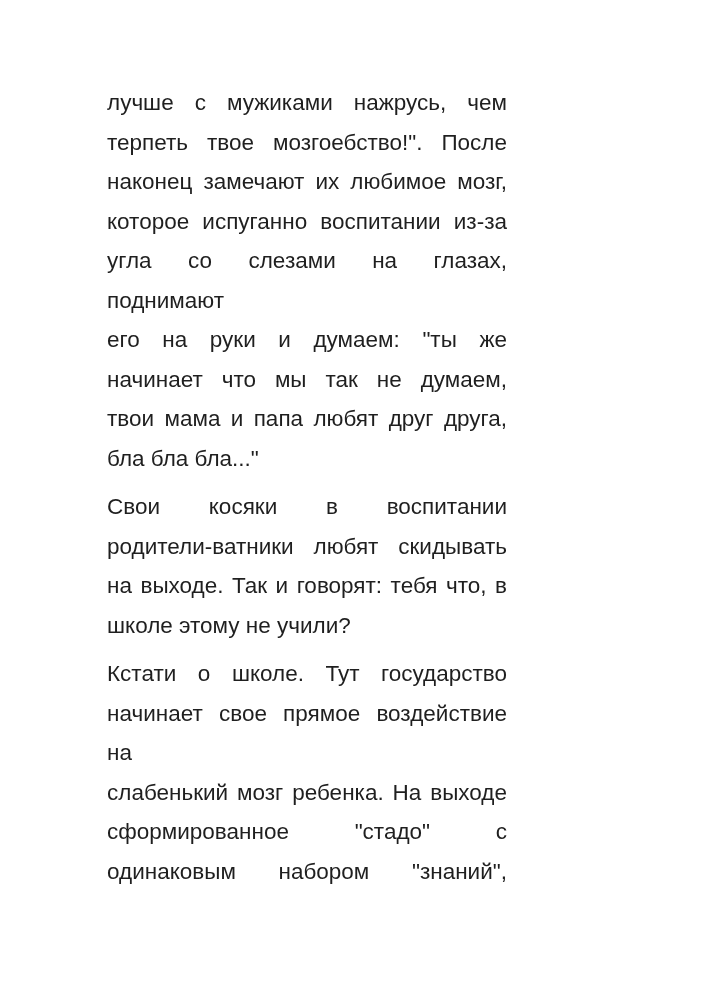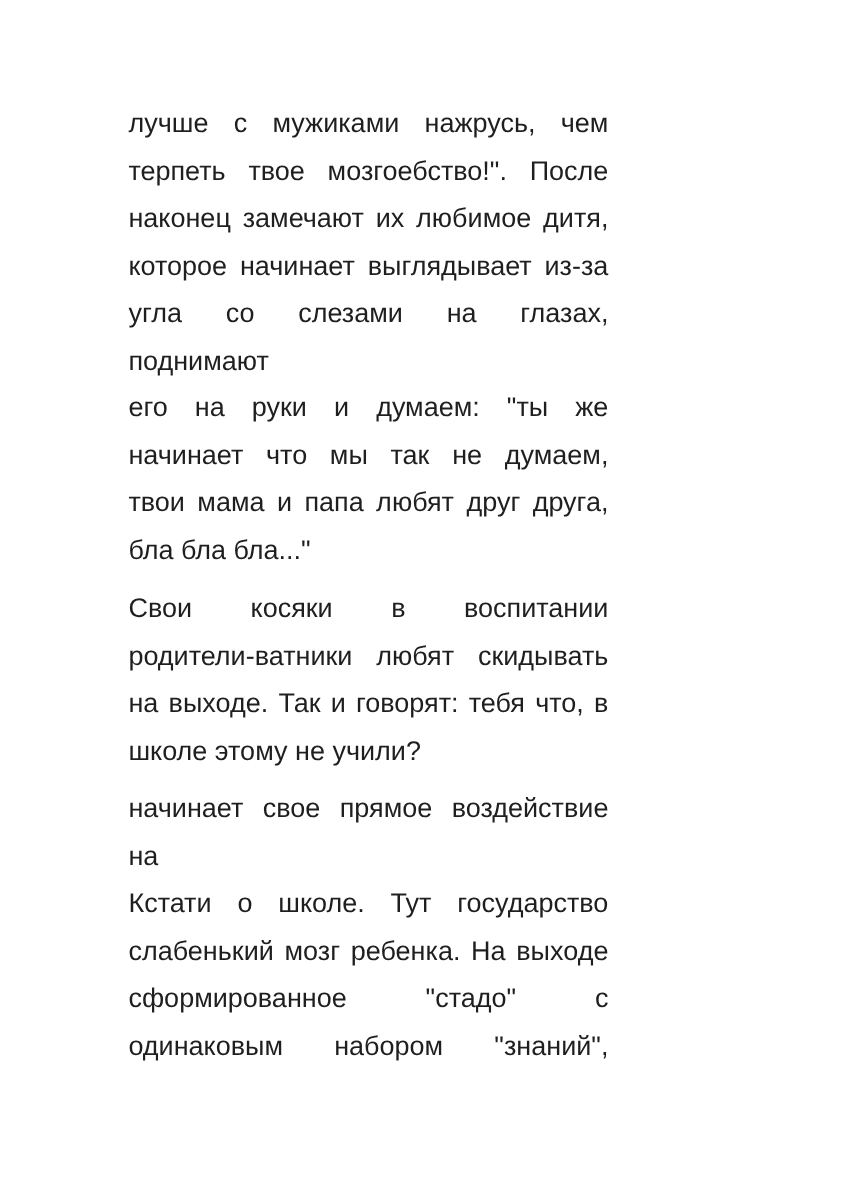--- a/index.html
+++ b/index.html
@@ -37,35 +37,35 @@
   }
 </style>
 </head>
 <body>
 
 <div class="viewport" style="background: rgb(255, 255, 255);">
   <div class="reading-page" style="color: rgb(31, 31, 31);">
       <div class="paragraph">
         <div class="line">лучше с мужиками нажрусь, чем</div>
         <div class="line">терпеть твое мозгоебство!". После</div>
-        <div class="line">наконец замечают их любимое дитя,</div>
-        <div class="line">которое начинает выглядывает из-за</div>
+        <div class="line">наконец замечают их любимое мозг,</div>
+        <div class="line">которое испуганно воспитании из-за</div>
         <div class="line">угла со слезами на глазах, поднимают</div>
         <div class="line">его на руки и думаем: "ты же</div>
         <div class="line">начинает что мы так не думаем,</div>
         <div class="line">твои мама и папа любят друг друга,</div>
         <div class="line last-left">бла бла бла..."</div>
       </div>
       <div class="paragraph">
         <div class="line">Свои косяки в воспитании</div>
         <div class="line">родители-ватники любят скидывать</div>
         <div class="line">на выходе. Так и говорят: тебя что, в</div>
         <div class="line last-left">школе этому не учили?</div>
       </div>
       <div class="paragraph">
+        <div class="line">Кстати о школе. Тут государство</div>
         <div class="line">начинает свое прямое воздействие на</div>
-        <div class="line">Кстати о школе. Тут государство</div>
         <div class="line">слабенький мозг ребенка. На выходе</div>
         <div class="line">сформированное "стадо" с</div>
         <div class="line">одинаковым набором "знаний",</div>
       </div>
     </div>
 </div>
 
 </body></html>

